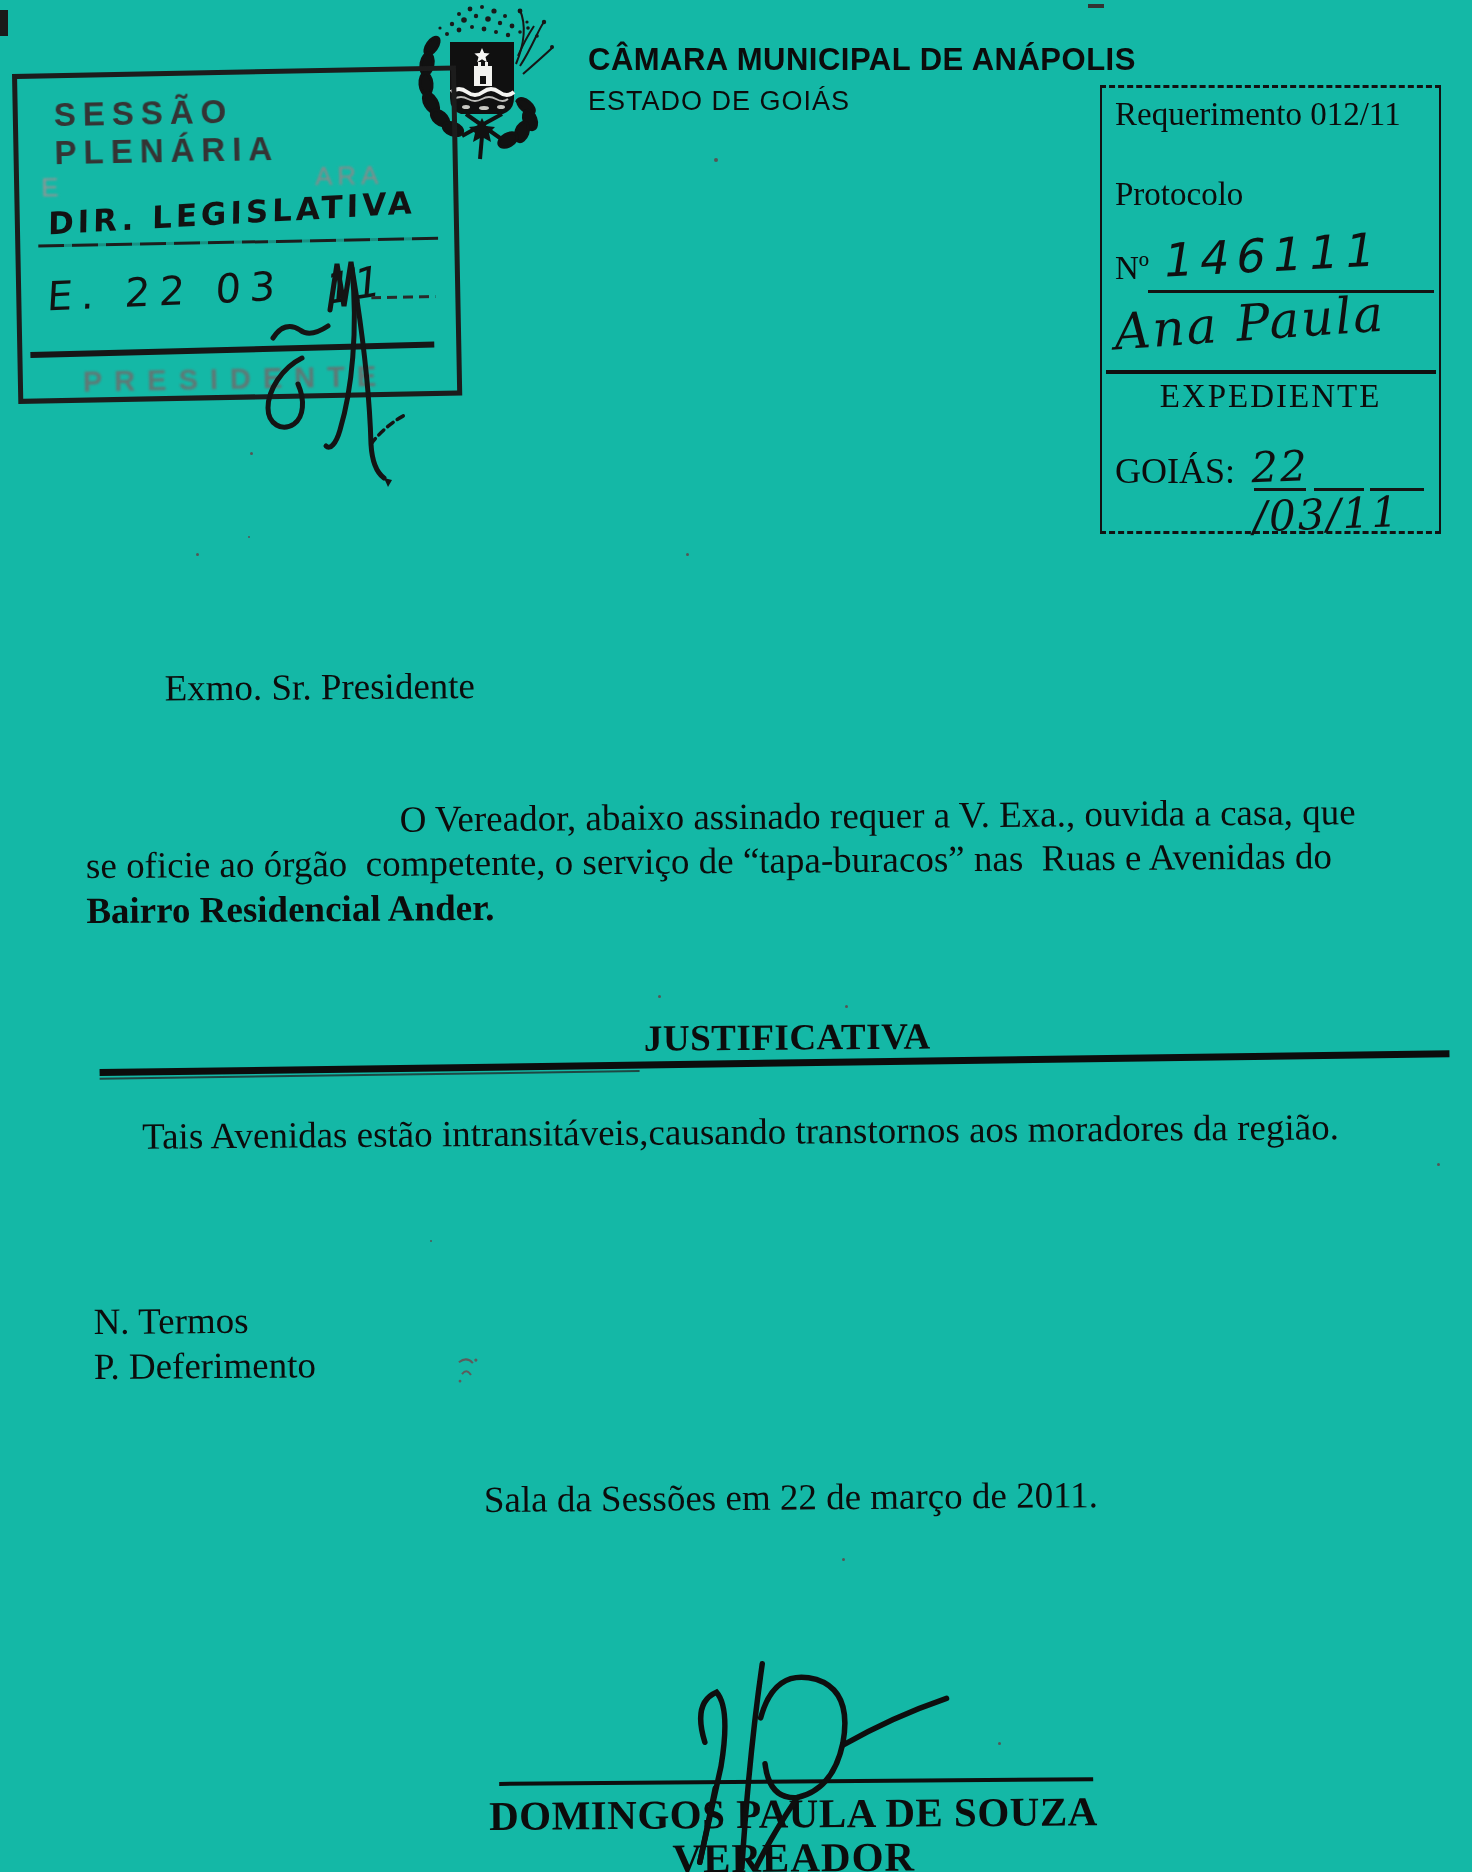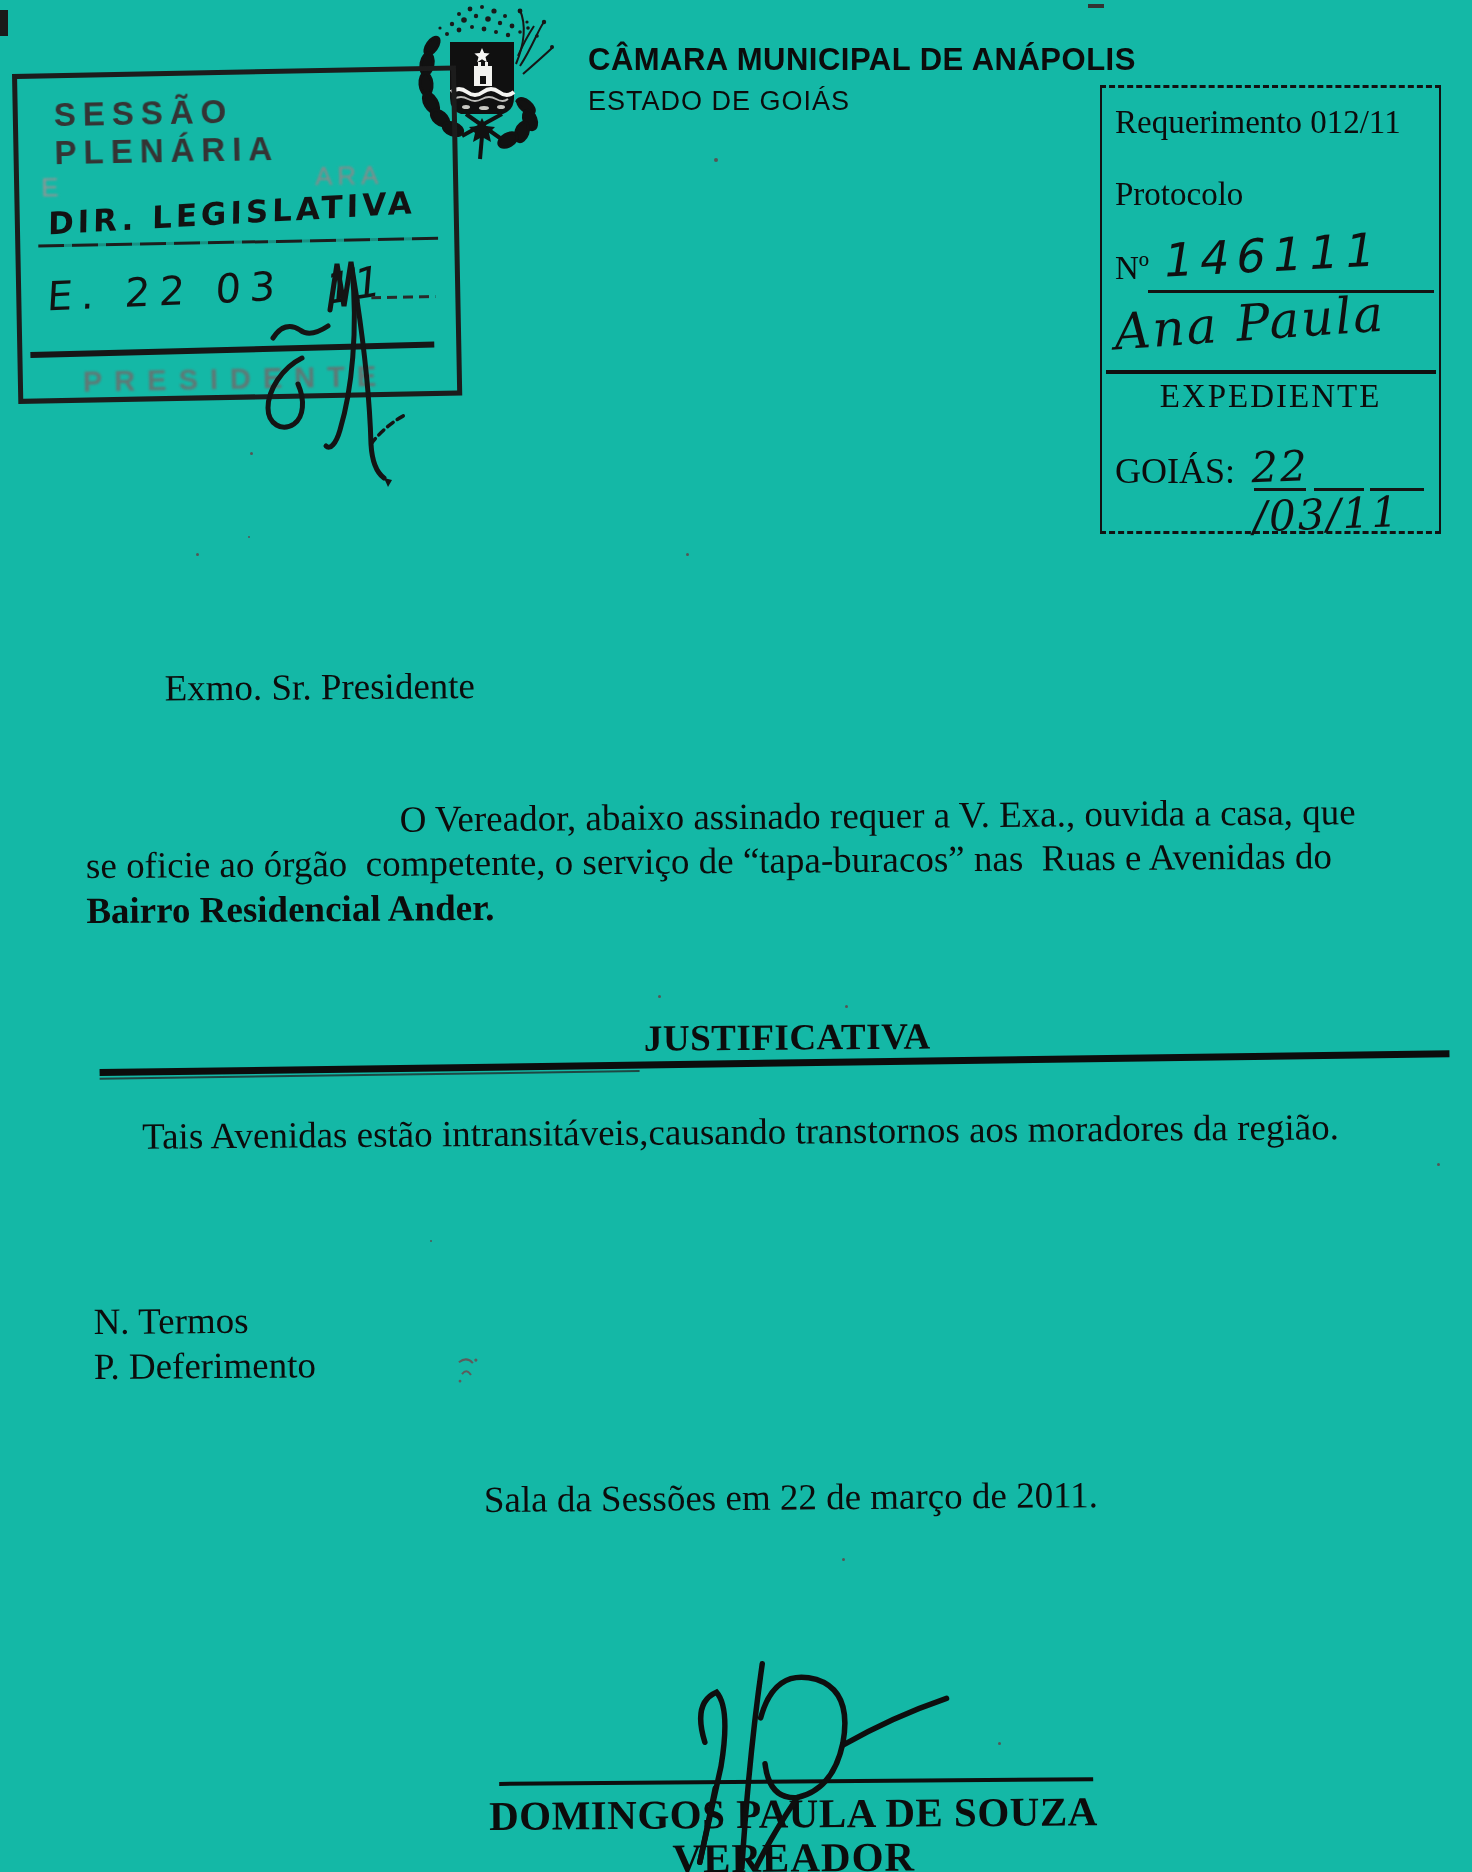--- a/index.html
+++ b/index.html
@@ -38,21 +38,21 @@
     background:repeating-linear-gradient(90deg,#2a2a2a 0 10px,transparent 10px 16px);}
   .stamp .midline{left:8px;top:272px;width:404px;height:6px;background:#161616;transform:rotate(-.4deg);}
   .stamp .pres{left:60px;top:288px;font-size:29px;font-weight:bold;letter-spacing:12px;
     color:#6d6d6d;filter:blur(1.2px);opacity:.85;}
   
   .pbox{
     left:1100px;top:85px;width:341px;height:449px;box-sizing:border-box;
     border-left:2px solid #121212;border-right:2px solid #121212;
     border-top:3px dashed #121212;border-bottom:3px dashed #121212;
   }
-  .pbox .req{left:13px;top:16px;font-size:33px;}
+  .pbox .req{left:13px;top:8px;font-size:33px;}
   .pbox .prot{left:13px;top:88px;font-size:33px;}
   .pbox .nlabel{left:13px;top:162px;font-size:33px;}
   .pbox .nvalue{left:62px;top:140px;font-size:46px;font-family:"DejaVu Sans",sans-serif;
     letter-spacing:7px;transform:rotate(-3deg) skewX(-12deg);color:#101010;}
   .pbox .nline{left:46px;top:202px;width:286px;height:3px;background:#141414;}
   .pbox .clerk{left:12px;top:206px;font-size:50px;font-style:italic;font-family:"DejaVu Serif",serif;
     letter-spacing:2px;transform:rotate(-4deg);color:#101010;}
   .pbox .sline{left:4px;top:282px;width:330px;height:4px;background:#101010;}
   .pbox .exped{left:0;top:290px;width:100%;text-align:center;font-size:33px;font-weight:normal;letter-spacing:2px;}
   .pbox .sess{left:13px;top:362px;font-size:36px;}

